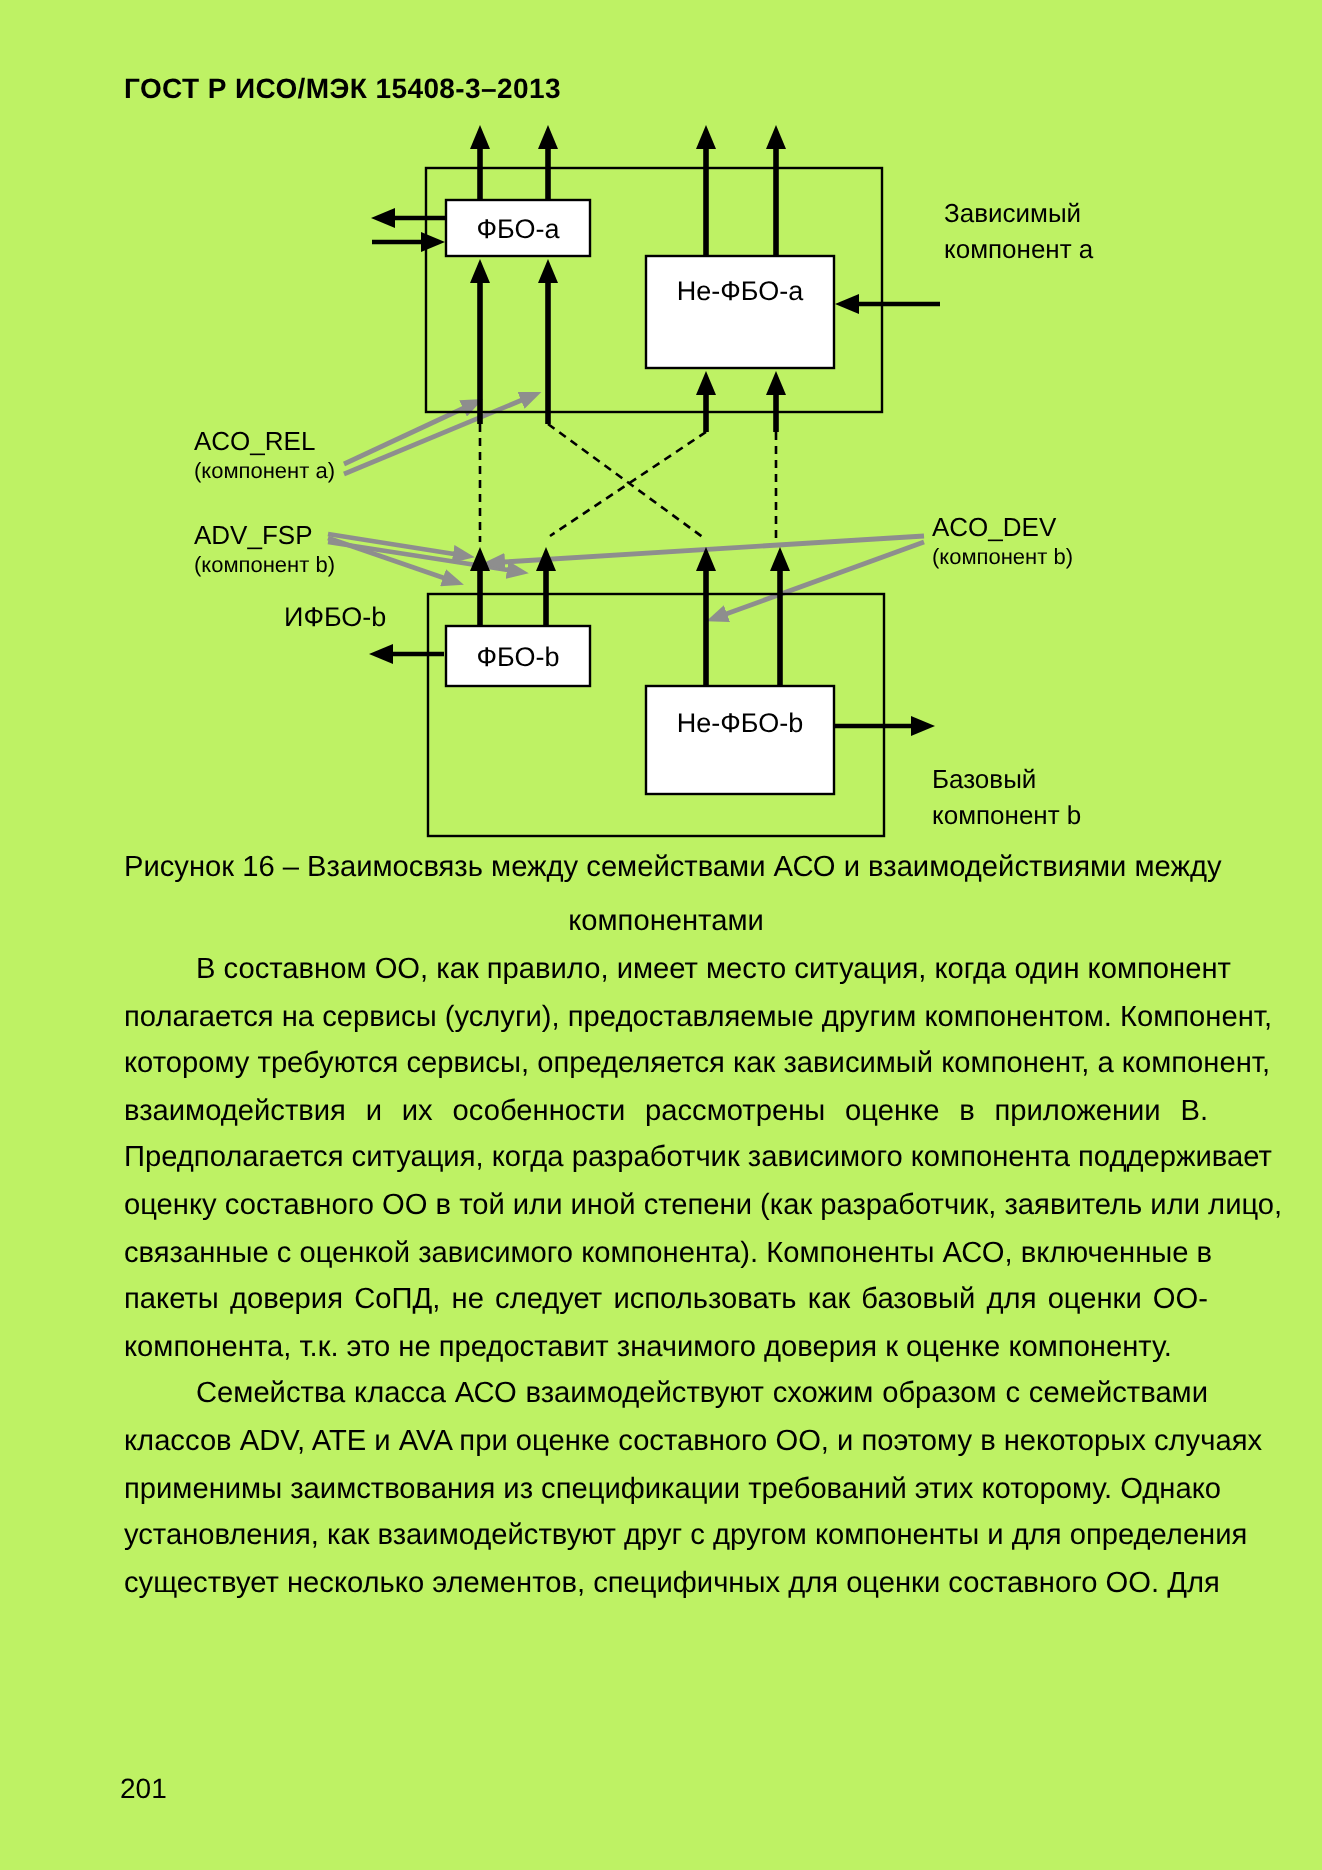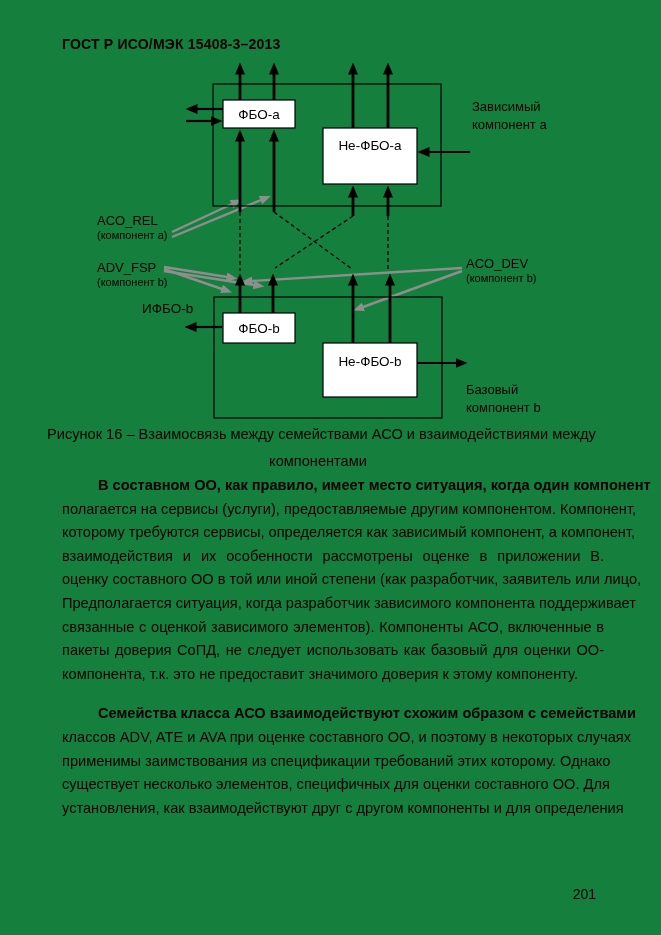--- a/index.html
+++ b/index.html
@@ -1,28 +1,28 @@
 <!DOCTYPE html>
 <html><head>
 <meta charset="utf-8">
 <style>
   html,body{margin:0;padding:0;background:#ffffff;}
   body{width:661px;height:935px;font-family:"Liberation Sans",sans-serif;color:#000;}
-  .page{position:relative;width:661px;height:935px;background:#15803d;overflow:hidden;}
+  .page{position:relative;width:661px;height:935px;background:#bef264;overflow:hidden;}
   .doc-header{position:absolute;left:62px;top:36px;font-size:14px;font-weight:bold;letter-spacing:.2px;white-space:nowrap;}
   .diagram{position:absolute;left:0;top:0;}
   svg text{font-family:"Liberation Sans",sans-serif;fill:#000;}
-  .caption{position:absolute;left:47px;top:421px;width:542px;font-size:14.6px;line-height:27px;}
+  .caption{position:absolute;left:62px;top:421px;width:542px;font-size:14.6px;line-height:27px;}
   .caption .tline{text-align:center;text-align-last:center;white-space:nowrap;height:27px;}
   .bodytext{position:absolute;left:62px;top:474px;width:542px;font-size:14.6px;line-height:23.6px;}
   .para .tline{white-space:nowrap;height:23.6px;text-align:justify;text-align-last:justify;text-justify:inter-word;}
-  .para .tline:first-child{text-indent:36px;font-weight:bold;}
+  .para .tline:first-child{text-indent:36px;}
   .p1 .tline:last-child{text-align-last:left;}
-  .p2{margin-top:16px;}
-  .pagenum{position:absolute;left:70px;top:886px;width:526px;text-align:right;font-size:14px;}
+  .p2{margin-top:0;}
+  .pagenum{position:absolute;left:60px;top:886px;width:526px;font-size:14px;}
 </style>
 </head>
 <body>
 
 <div class="page">
 
   <div class="doc-header">ГОСТ Р ИСО/МЭК 15408-3–2013</div>
 
   <svg class="diagram" width="661" height="470" viewBox="0 0 661 470">
     <defs>
@@ -115,30 +115,30 @@
       <div class="tline">Рисунок 16 – Взаимосвязь между семействами  АСО и взаимодействиями между</div>
       <div class="tline">компонентами</div>
     </div>
 
   <div class="bodytext">
     <div class="para p1">
         <div class="tline">В составном ОО, как правило, имеет место ситуация, когда один компонент</div>
         <div class="tline">полагается на сервисы (услуги), предоставляемые другим компонентом. Компонент,</div>
         <div class="tline">которому требуются сервисы,  определяется как зависимый компонент, а компонент,</div>
         <div class="tline">взаимодействия и их особенности рассмотрены оценке в приложении В.</div>
+        <div class="tline">Предполагается ситуация, когда разработчик зависимого компонента поддерживает</div>
         <div class="tline">оценку составного ОО в той или иной степени (как разработчик, заявитель или лицо,</div>
-        <div class="tline">Предполагается ситуация, когда разработчик зависимого компонента поддерживает</div>
-        <div class="tline">связанные с оценкой зависимого элементов). Компоненты АСО, включенные в</div>
+        <div class="tline">связанные с оценкой зависимого компонента). Компоненты АСО, включенные в</div>
         <div class="tline">пакеты доверия СоПД, не следует использовать как базовый для оценки ОО-</div>
-        <div class="tline">компонента, т.к. это не предоставит значимого доверия к этому компоненту.</div>
+        <div class="tline">компонента, т.к. это не предоставит значимого доверия к оценке компоненту.</div>
       </div>
     <div class="para p2">
         <div class="tline">Семейства класса АСО взаимодействуют схожим образом с семействами</div>
         <div class="tline">классов ADV, ATE и AVA при оценке составного ОО, и поэтому в некоторых случаях</div>
         <div class="tline">применимы заимствования из спецификации требований этих которому. Однако</div>
+        <div class="tline">установления, как взаимодействуют друг с другом компоненты и для определения</div>
         <div class="tline">существует несколько элементов, специфичных для оценки составного ОО. Для</div>
-        <div class="tline">установления, как взаимодействуют друг с другом компоненты и для определения</div>
       </div>
   </div>
 
   <div class="pagenum">201</div>
 
 </div>
 
 </body></html>

